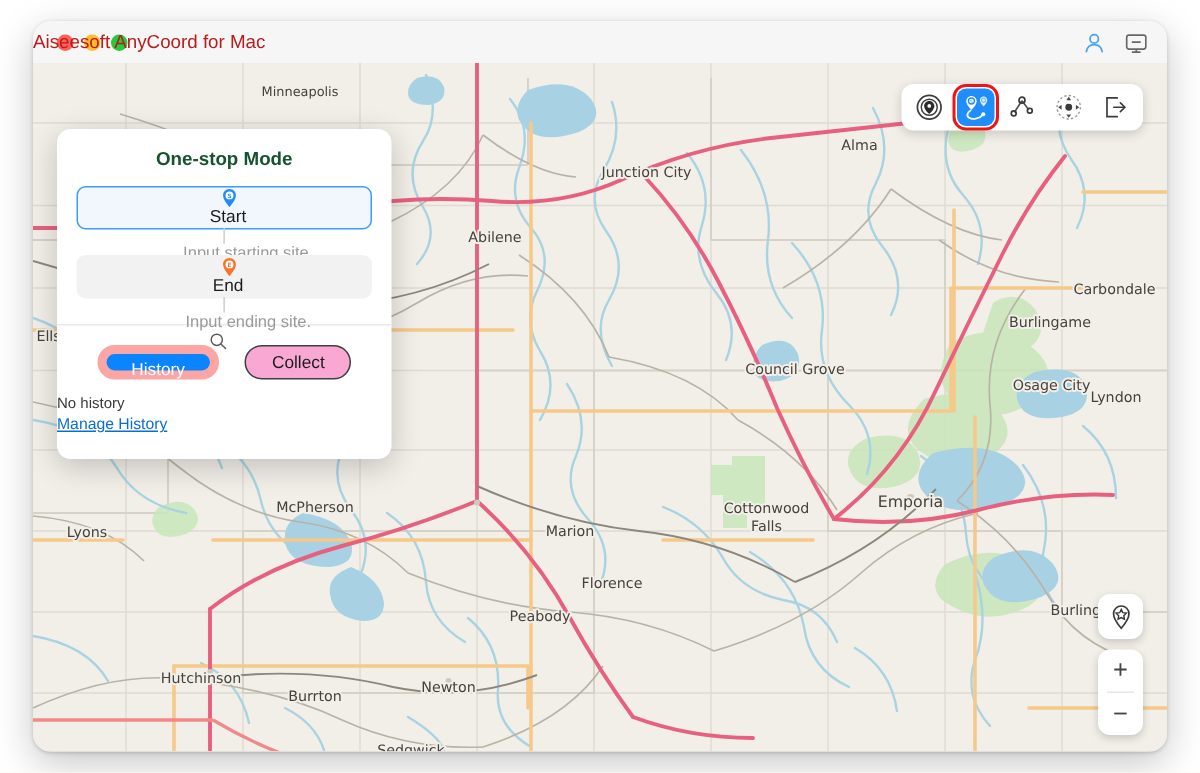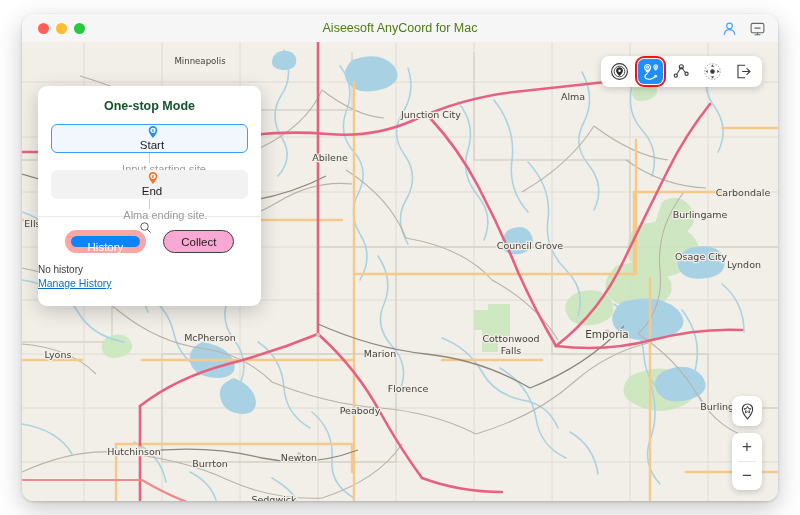--- a/index.html
+++ b/index.html
@@ -18,21 +18,21 @@
     background:#f6f6f6;border-bottom:1px solid #e3e3e3;
     display:flex;align-items:center;
   }
   .lights{position:absolute;left:16px;top:0;height:28px;display:flex;align-items:center;gap:7px;}
   .light{width:11px;height:11px;border-radius:50%;}
   .l-close{background:#ff5f57;}
   .l-min{background:#febc2e;}
   .l-max{background:#28c840;}
   .title{
     position:absolute;left:0;right:0;top:0;height:28px;line-height:28px;
-    text-align:center;font-size:12.5px;color:#4d7c0f;
+    text-align:left;font-size:12.5px;color:#b91c1c;
   }
   .tb-right{position:absolute;right:12px;top:0;height:28px;display:flex;align-items:center;gap:11px;}
   .tb-ic{width:17px;height:17px;display:block;cursor:pointer;}
 
   
   .mapwrap{
     position:absolute;left:0;top:28px;width:756px;height:459px;overflow:hidden;
     background:#f2efe9;
   }
   .mapsvg{position:absolute;left:0;top:0;width:756px;height:459px;display:block;}
@@ -327,21 +327,21 @@
         </div>
 
         <div class="field plain">
           <svg class="pin" viewBox="0 0 16 16">
             <path d="M8 1.2c-2.7 0-4.9 2.1-4.9 4.8 0 3.5 4.9 8.8 4.9 8.8s4.9-5.3 4.9-8.8c0-2.7-2.2-4.8-4.9-4.8z" fill="#f5742a"></path>
             <circle cx="8" cy="6" r="3" fill="#fff"></circle>
             <text x="8" y="8.2" font-size="4.4" text-anchor="middle" fill="#f5742a" font-family="DejaVu Sans, sans-serif" font-weight="bold">E</text>
           </svg>
           <span class="flabel">End</span>
           <span class="fsep">|</span>
-          <span class="fph">Alma ending site.</span>
+          <span class="fph">Input ending site.</span>
           <svg class="srch" viewBox="0 0 16 16">
             <circle cx="6.8" cy="6.8" r="4.6" fill="none" stroke="#5a5a5a" stroke-width="1.2"></circle>
             <line x1="10.2" y1="10.2" x2="14" y2="14" stroke="#5a5a5a" stroke-width="1.2" stroke-linecap="round"></line>
           </svg>
         </div>
 
         <div class="divider"></div>
 
         <div class="btnrow">
           <div class="btn btn-hist">History</div>

